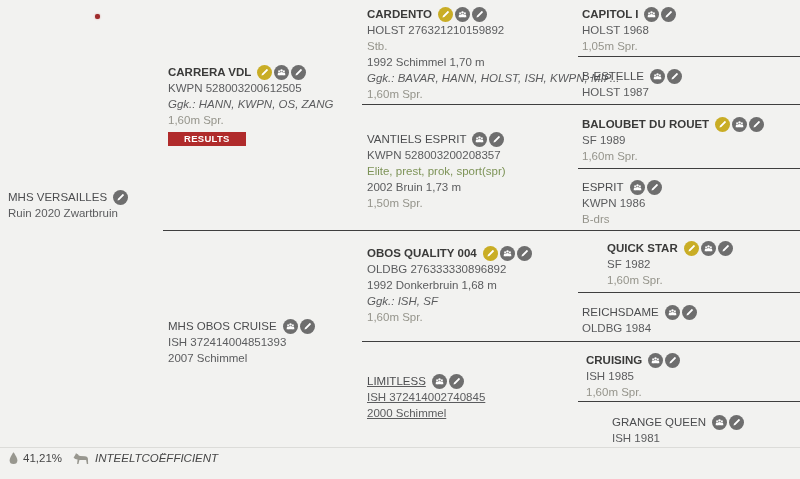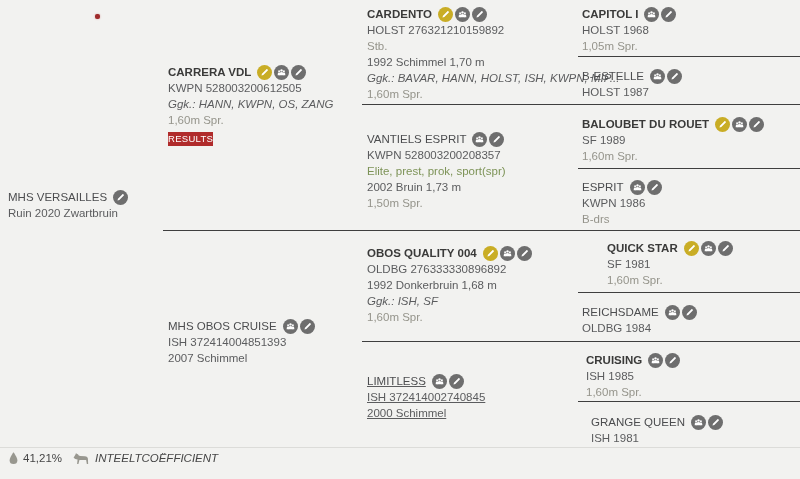--- a/index.html
+++ b/index.html
@@ -20,21 +20,21 @@
   .line{height:16px;line-height:16px;}
   .muted{color:#95948b;}
   .green{color:#7d9357;}
   .italic{font-style:italic;}
   .ic{width:15px;height:15px;border-radius:50%;background:#6e6e6e;
       display:inline-flex;align-items:center;justify-content:center;
       flex:0 0 auto;cursor:pointer;}
   .ic svg{width:9px;height:9px;display:block;}
   .ic.yellow{background:#c9ad25;}
   .badge{display:inline-block;margin-top:4px;background:#b02b2b;color:#fff;
-      font-weight:normal;font-size:9.5px;line-height:12px;padding:1px 0;
+      font-weight:bold;font-size:9.5px;line-height:12px;padding:1px 16px;
       letter-spacing:.3px;cursor:pointer;}
   .hr{position:absolute;height:1px;background:#3f3f3f;}
   .hr.light{background:#dcdcd9;}
   .dot{position:absolute;left:95px;top:14px;width:5px;height:5px;
       border-radius:2px;background:#9e2b2b;box-shadow:0 0 2px #d8a0a0;}
   #footer{position:absolute;left:8px;top:451px;display:flex;align-items:center;
       color:#454545;}
   #footer .val{margin:0 10px 0 4px;}
   #footer .lbl{margin-left:6px;font-style:italic;}
   .ficon svg{display:block;}
@@ -333,21 +333,21 @@
             <path d="M2.8 6c.9 0 1.6.5 1.9 1.3-.6.6-.9 1.4-1 2.2H.9l.1-1.6C1.2 6.7 1.9 6 2.8 6Z" fill="#fff"></path>
             <path d="M9.2 6c.9 0 1.6.7 1.8 1.9l.1 1.6H8.3c-.1-.8-.4-1.6-1-2.2.3-.8 1-1.3 1.9-1.3Z" fill="#fff"></path>
           </svg>
         </span>
       <span class="ic">
           <svg viewBox="0 0 12 12">
             <path d="M2 10l.6-2.4 6-6c.3-.3.8-.3 1.1 0l.7.7c.3.3.3.8 0 1.1l-6 6L2 10Z" fill="#fff"></path>
           </svg>
         </span>
     </div>
-    <div class="line">SF 1981</div>
+    <div class="line">SF 1982</div>
     <div class="line muted">1,60m Spr.</div>
   </div>
 
   <div class="horse" style="left:582px;top:304px;">
     <div class="name-row">
       <span class="hname reg">REICHSDAME</span>
       <span class="ic">
           <svg viewBox="0 0 12 12">
             <circle cx="6" cy="3.2" r="1.6" fill="#fff"></circle>
             <circle cx="2.8" cy="4.4" r="1.3" fill="#fff"></circle>
@@ -382,21 +382,21 @@
       <span class="ic">
           <svg viewBox="0 0 12 12">
             <path d="M2 10l.6-2.4 6-6c.3-.3.8-.3 1.1 0l.7.7c.3.3.3.8 0 1.1l-6 6L2 10Z" fill="#fff"></path>
           </svg>
         </span>
     </div>
     <div class="line">ISH 1985</div>
     <div class="line muted">1,60m Spr.</div>
   </div>
 
-  <div class="horse" style="left:591px;top:414px;">
+  <div class="horse" style="left:612px;top:414px;">
     <div class="name-row">
       <span class="hname reg">GRANGE QUEEN</span>
       <span class="ic">
           <svg viewBox="0 0 12 12">
             <circle cx="6" cy="3.2" r="1.6" fill="#fff"></circle>
             <circle cx="2.8" cy="4.4" r="1.3" fill="#fff"></circle>
             <circle cx="9.2" cy="4.4" r="1.3" fill="#fff"></circle>
             <path d="M6 5.2c1.5 0 2.6 1 2.8 2.4l.2 1.9H3l.2-1.9C3.4 6.2 4.5 5.2 6 5.2Z" fill="#fff"></path>
             <path d="M2.8 6c.9 0 1.6.5 1.9 1.3-.6.6-.9 1.4-1 2.2H.9l.1-1.6C1.2 6.7 1.9 6 2.8 6Z" fill="#fff"></path>
             <path d="M9.2 6c.9 0 1.6.7 1.8 1.9l.1 1.6H8.3c-.1-.8-.4-1.6-1-2.2.3-.8 1-1.3 1.9-1.3Z" fill="#fff"></path>

